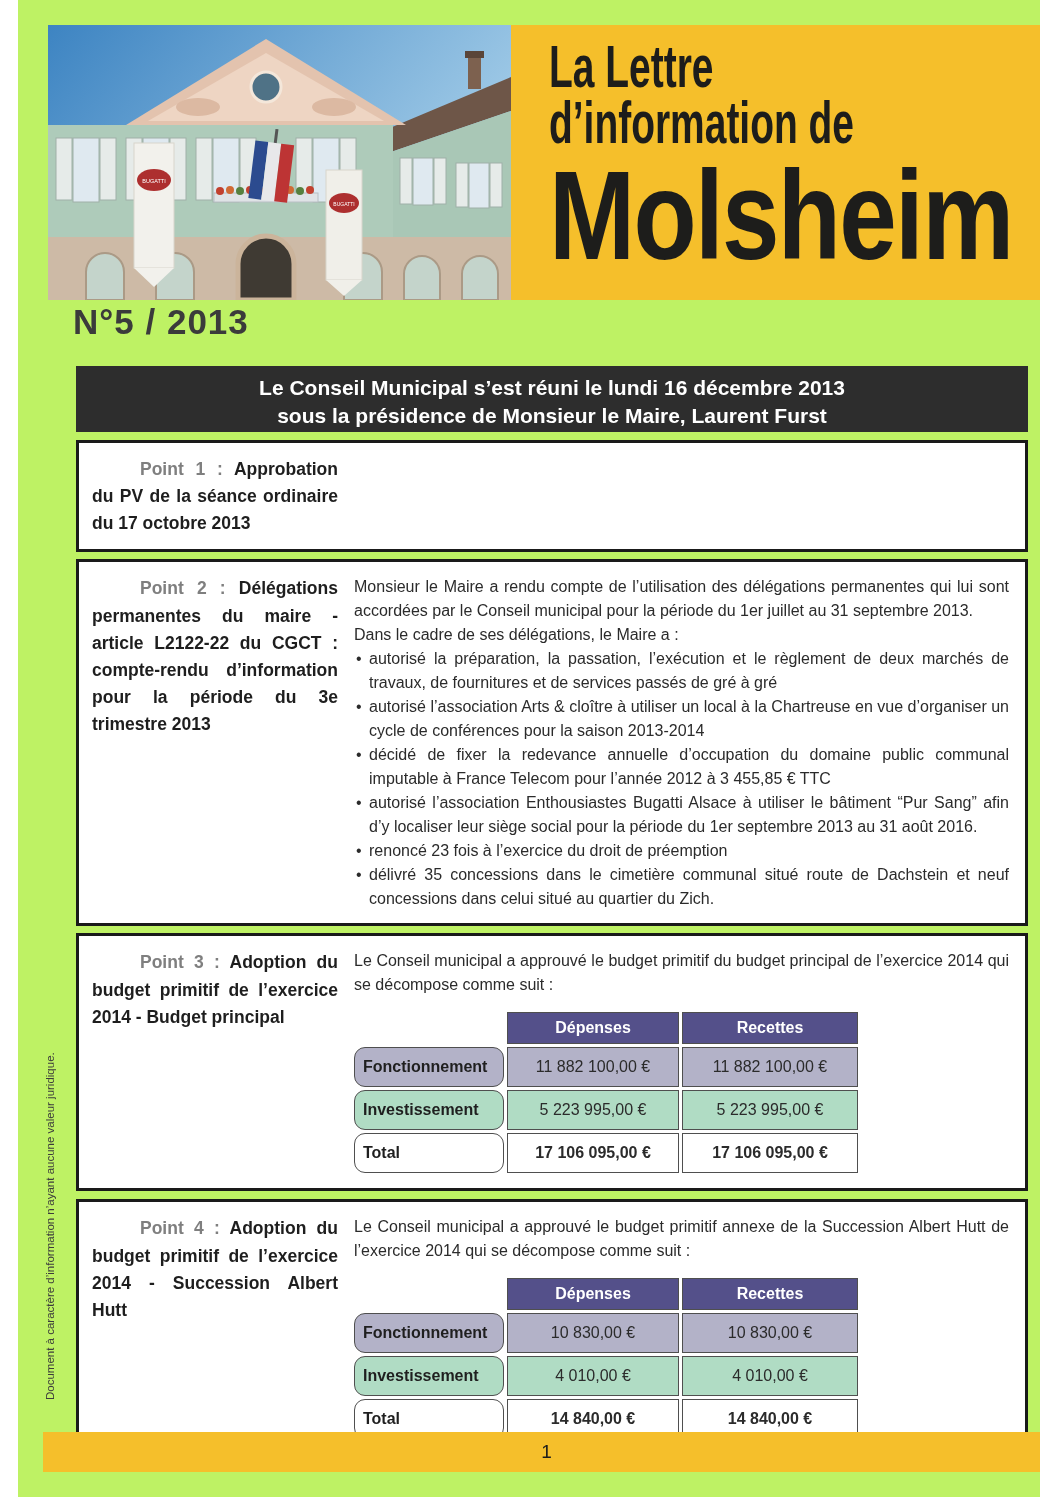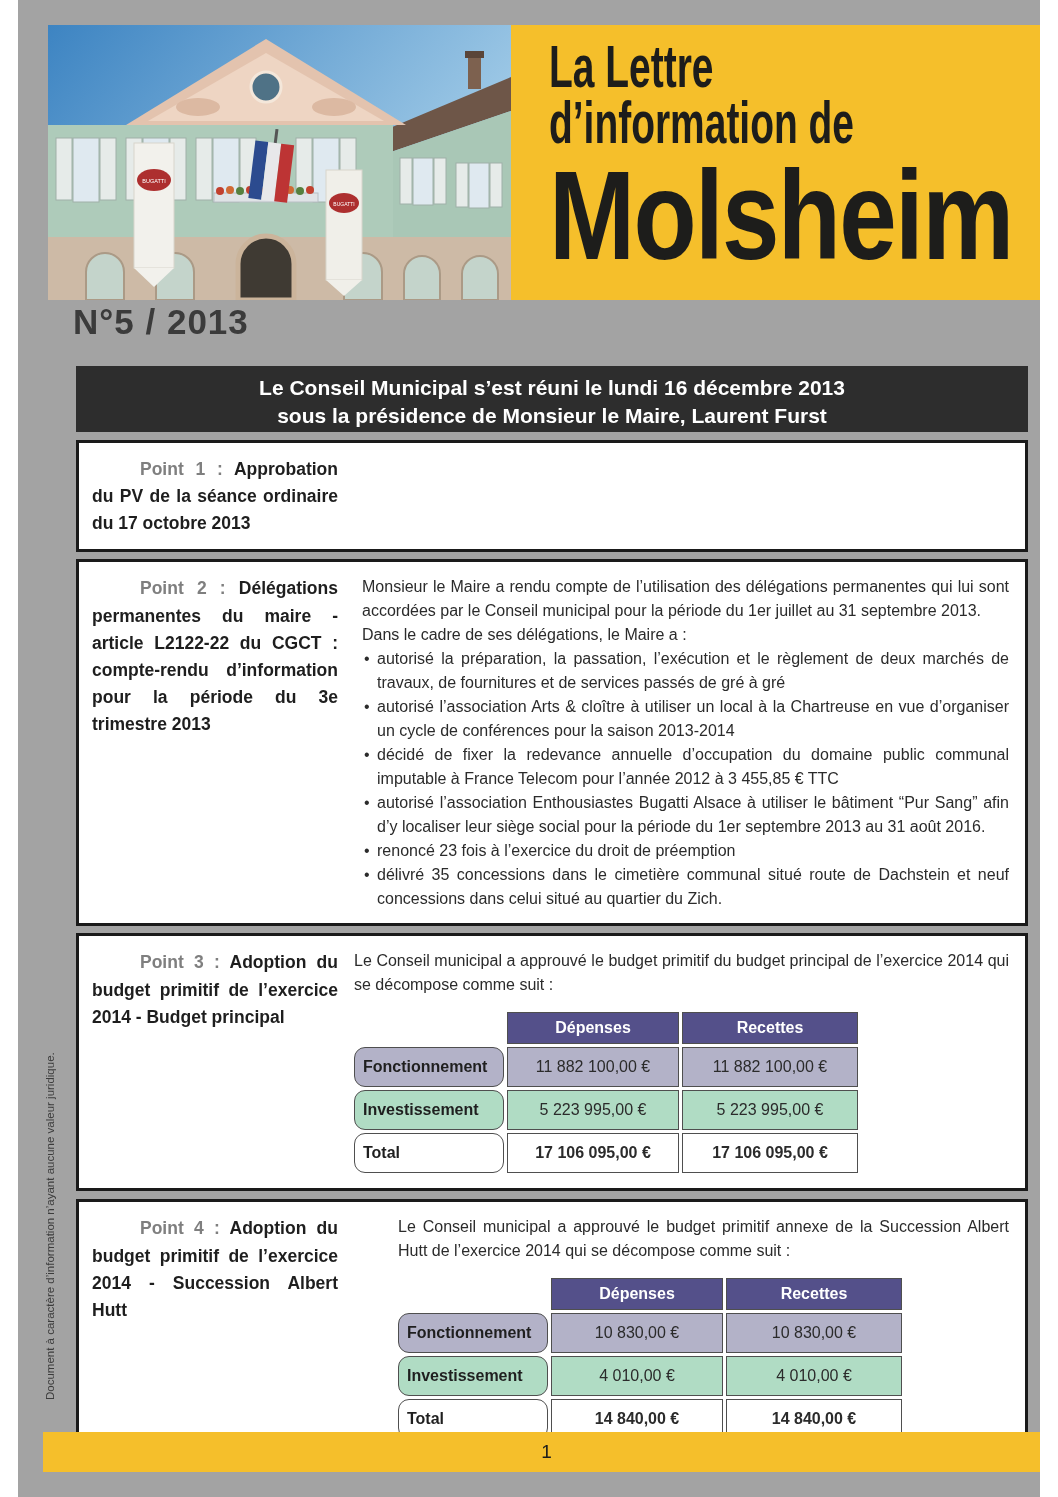--- a/index.html
+++ b/index.html
@@ -1,18 +1,18 @@
 <!DOCTYPE html>
 <html><head>
 <meta charset="utf-8">
 <style>
   * { margin:0; padding:0; box-sizing:border-box; }
   html,body { background:#ffffff; }
   body { font-family:"Liberation Sans","DejaVu Sans",sans-serif; color:#2f2f2f; }
-  .page { position:relative; width:1022px; height:1497px; background:#a3a3a3; overflow:hidden; margin:0 auto; }
+  .page { position:relative; width:1022px; height:1497px; background:#bef264; overflow:hidden; margin:0 auto; }
 
   
   .masthead { position:absolute; left:30px; top:25px; width:1005px; height:275px; display:flex; }
   .photo { width:463px; height:275px; flex:none; }
   .yellowbox { flex:1; background:#f5bf2b; padding:14px 0 0 38px; overflow:hidden; }
   .m-line { font-weight:bold; font-size:59px; line-height:0.95; color:#1d1d1b;
             transform:scaleX(0.66); transform-origin:left top; white-space:nowrap; }
   .m-city { font-weight:bold; font-size:126px; line-height:1.0; color:#1d1d1b; margin-top:2px;
             transform:scaleX(0.82); transform-origin:left top; white-space:nowrap; letter-spacing:-2px; }
 
@@ -20,23 +20,23 @@
   .issue { position:absolute; left:55px; top:302px; font-size:35px; font-weight:bold;
            color:#3b3b3b; letter-spacing:1px; }
 
   
   .content { position:absolute; left:58px; top:366px; width:952px; }
   .banner { background:#2d2d2d; color:#ffffff; height:66px; padding-top:8px;
             text-align:center; font-weight:bold; font-size:21px; line-height:1.35; margin-bottom:8px; }
   .pbox { border:3px solid #1a1a1a; background:#ffffff; display:flex;
           padding:13px 16px 12px 13px; margin-bottom:7px; }
   .pbox.b1 { min-height:105px; }
-  .pbox.b2 { min-height:352px;gap:8px; }
+  .pbox.b2 { min-height:352px; }
   .pbox.b3 { min-height:226px; margin-bottom:8px; }
-  .pbox.b4 { min-height:244px; margin-bottom:0;gap:44px; }
+  .pbox.b4 { min-height:244px; margin-bottom:0; }
   .col-left { width:262px; flex:none; padding-right:16px;
               font-size:17.5px; font-weight:bold; line-height:1.55; text-align:justify; color:#1e1e1e; }
   .pt-label { color:#7f7f7f;margin-left:48px; }
   .col-right { flex:1; font-size:16px; line-height:1.5; text-align:justify; color:#2b2b2b; }
   .col-right p { margin:0; }
   ul.bullets { list-style:none; margin:0; padding:0; }
   ul.bullets li { position:relative; padding-left:15px; }
   ul.bullets li::before { content:"\2022"; position:absolute; left:2px; }
 
   

